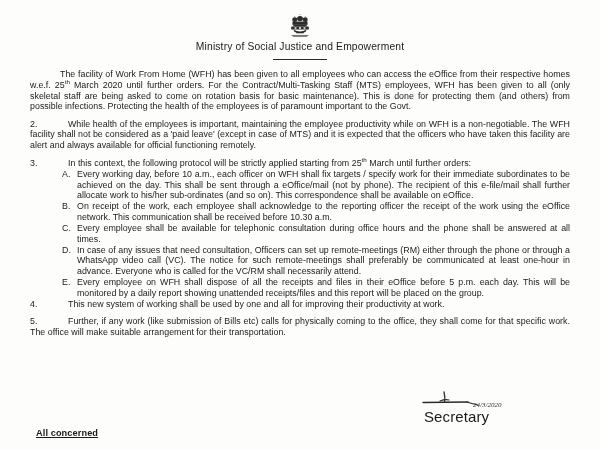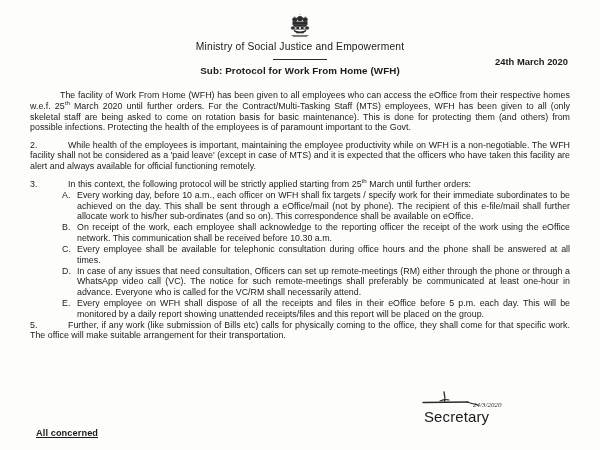--- a/index.html
+++ b/index.html
@@ -208,41 +208,38 @@
 
         <rect x="10" y="50" width="40" height="1.6"></rect>
         <rect x="13" y="53.5" width="34" height="1.4"></rect>
       </g>
     </svg>
 
     <div class="ministry-line">Ministry of Social Justice and Empowerment</div>
     <hr class="hrule">
   </div>
 
-  <div class="subject-row">
-    <div class="doc-date">24th March 2020</div>
-    <div class="subject">Sub: Protocol for Work From Home (WFH)</div>
-  </div>
 
   <div class="body-text">
 
     <p class="para"><span class="indent"></span><span>The facility of Work From Home (WFH) has been given to all employees who can access the eOffice from their respective homes w.e.f. 25</span><sup>th</sup><span> March 2020 until further orders. For the Contract/Multi-Tasking Staff (MTS) employees, WFH has been given to all (only skeletal staff are being asked to come on rotation basis for basic maintenance). This is done for protecting them (and others) from possible infections. Protecting the health of the employees is of paramount important to the Govt.</span></p>
 
     <p class="para"><span class="num">2.</span><span class="gap"></span><span>While health of the employees is important, maintaining the employee productivity while on WFH is a non-negotiable. The WFH facility shall not be considered as a 'paid leave' (except in case of MTS) and it is expected that the officers who have taken this facility are alert and always available for official functioning remotely.</span></p>
 
     <p class="para" style="margin-bottom:1px;"><span class="num">3.</span><span class="gap"></span><span>In this context, the following protocol will be strictly applied starting from 25</span><sup>th</sup><span> March until further orders:</span></p>
 
     <ol class="alpha-list">
       <li><span class="marker">A.</span><span>Every working day, before 10 a.m., each officer on WFH shall fix targets / specify work for their immediate subordinates to be achieved on the day. This shall be sent through a eOffice/mail (not by phone). The recipient of this e-file/mail shall further allocate work to his/her sub-ordinates (and so on). This correspondence shall be available on eOffice.</span></li>
       <li><span class="marker">B.</span><span>On receipt of the work, each employee shall acknowledge to the reporting officer the receipt of the work using the eOffice network. This communication shall be received before 10.30 a.m.</span></li>
       <li><span class="marker">C.</span><span>Every employee shall be available for telephonic consultation during office hours and the phone shall be answered at all times.</span></li>
       <li><span class="marker">D.</span><span>In case of any issues that need consultation, Officers can set up remote-meetings (RM) either through the phone or through a WhatsApp video call (VC). The notice for such remote-meetings shall preferably be communicated at least one-hour in advance. Everyone who is called for the VC/RM shall necessarily attend.</span></li>
       <li><span class="marker">E.</span><span>Every employee on WFH shall dispose of all the receipts and files in their eOffice before 5 p.m. each day. This will be monitored by a daily report showing unattended receipts/files and this report will be placed on the group.</span></li>
     </ol>
 
+    <p class="para after-list"><span class="num">4.</span><span class="gap"></span><span>This new system of working shall be used by one and all for improving their productivity at work.</span></p>
 
     <p class="para"><span class="num">5.</span><span class="gap"></span><span>Further, if any work (like submission of Bills etc) calls for physically coming to the office, they shall come for that specific work. The office will make suitable arrangement for their transportation.</span></p>
 
   </div>
 
   <div class="sign-block">
     <div class="sign-mark">
       <svg width="110" height="22" viewBox="0 0 110 22" aria-hidden="true">
         <g stroke="#2b2b2b" fill="none" stroke-linecap="round">
           <path d="M26 3 q1.5 6 0.5 10" stroke-width="1.3"></path>

